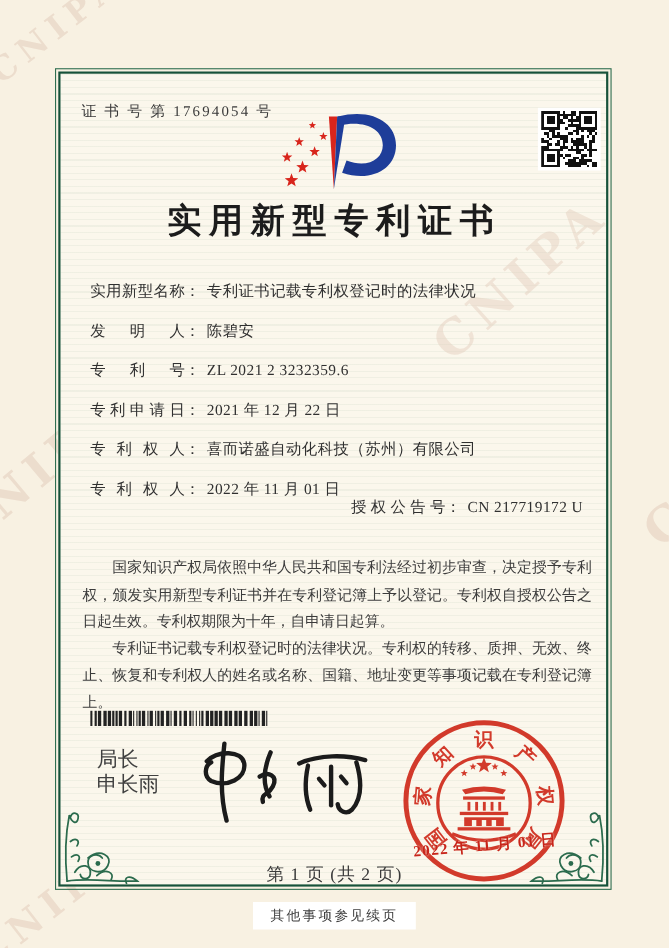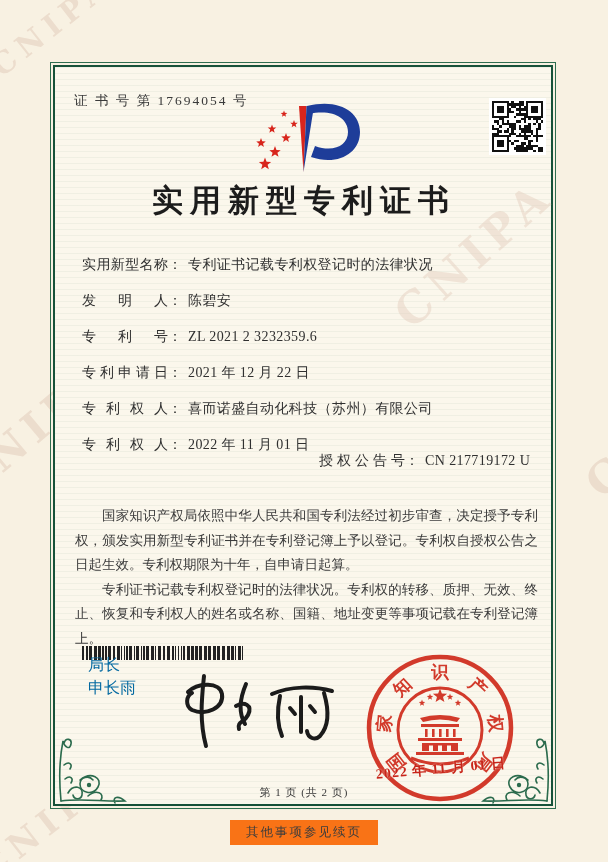--- a/index.html
+++ b/index.html
@@ -65,37 +65,37 @@
   .f-colon{margin-right:6px;}
   .f-value{letter-spacing:.4px;}
   .f-group-right{position:absolute;left:237px;top:16px;}
 
   #paragraphs{left:75px;top:504px;width:463px;font-size:13.5px;line-height:24.5px;color:#3b3b3b;text-align:justify;}
   #paragraphs p{margin:0;text-indent:2em;}
 
   #barcode{left:82px;top:646px;width:164px;height:14px;}
   #barcode svg{display:block;width:100%;height:100%;}
 
-  #official{left:88px;top:653px;font-size:16px;color:#0369a1;line-height:23px;}
+  #official{left:88px;top:679px;font-size:19px;color:#404040;line-height:23px;}
 
   #signature{left:180px;top:672px;width:165px;height:80px;}
 
   #seal{left:359px;top:652px;width:162px;height:154px;z-index:4;}
   #seal-date{
     left:356px;top:760px;width:170px;text-align:center;
     font-size:14px;font-weight:bold;color:#c8251a;
     letter-spacing:1px;transform:rotate(-5deg);z-index:5;
     text-shadow:0 0 2px rgba(251,247,236,.8);
   }
 
-  #page-info{left:0;top:785px;width:608px;text-align:center;font-size:11px;color:#3a3a3a;letter-spacing:1px;}
+  #page-info{left:0;top:785px;width:608px;text-align:center;font-size:16px;color:#3a3a3a;letter-spacing:1px;}
 
   #continuation{left:0;top:820px;width:608px;text-align:center;z-index:3;}
   #continuation span{
-    display:inline-block;background:#f97316;padding:4px 16px;
+    display:inline-block;background:#ffffff;padding:4px 16px;
     font-size:12.5px;color:#3c3c3c;letter-spacing:2px;
   }
 
   .ornament{left:55px;top:735px;width:72px;height:72px;z-index:4;}
   #ornament-right{left:481px;transform:scaleX(-1);}
 </style>
 </head>
 <body>
 
 <div id="page">

